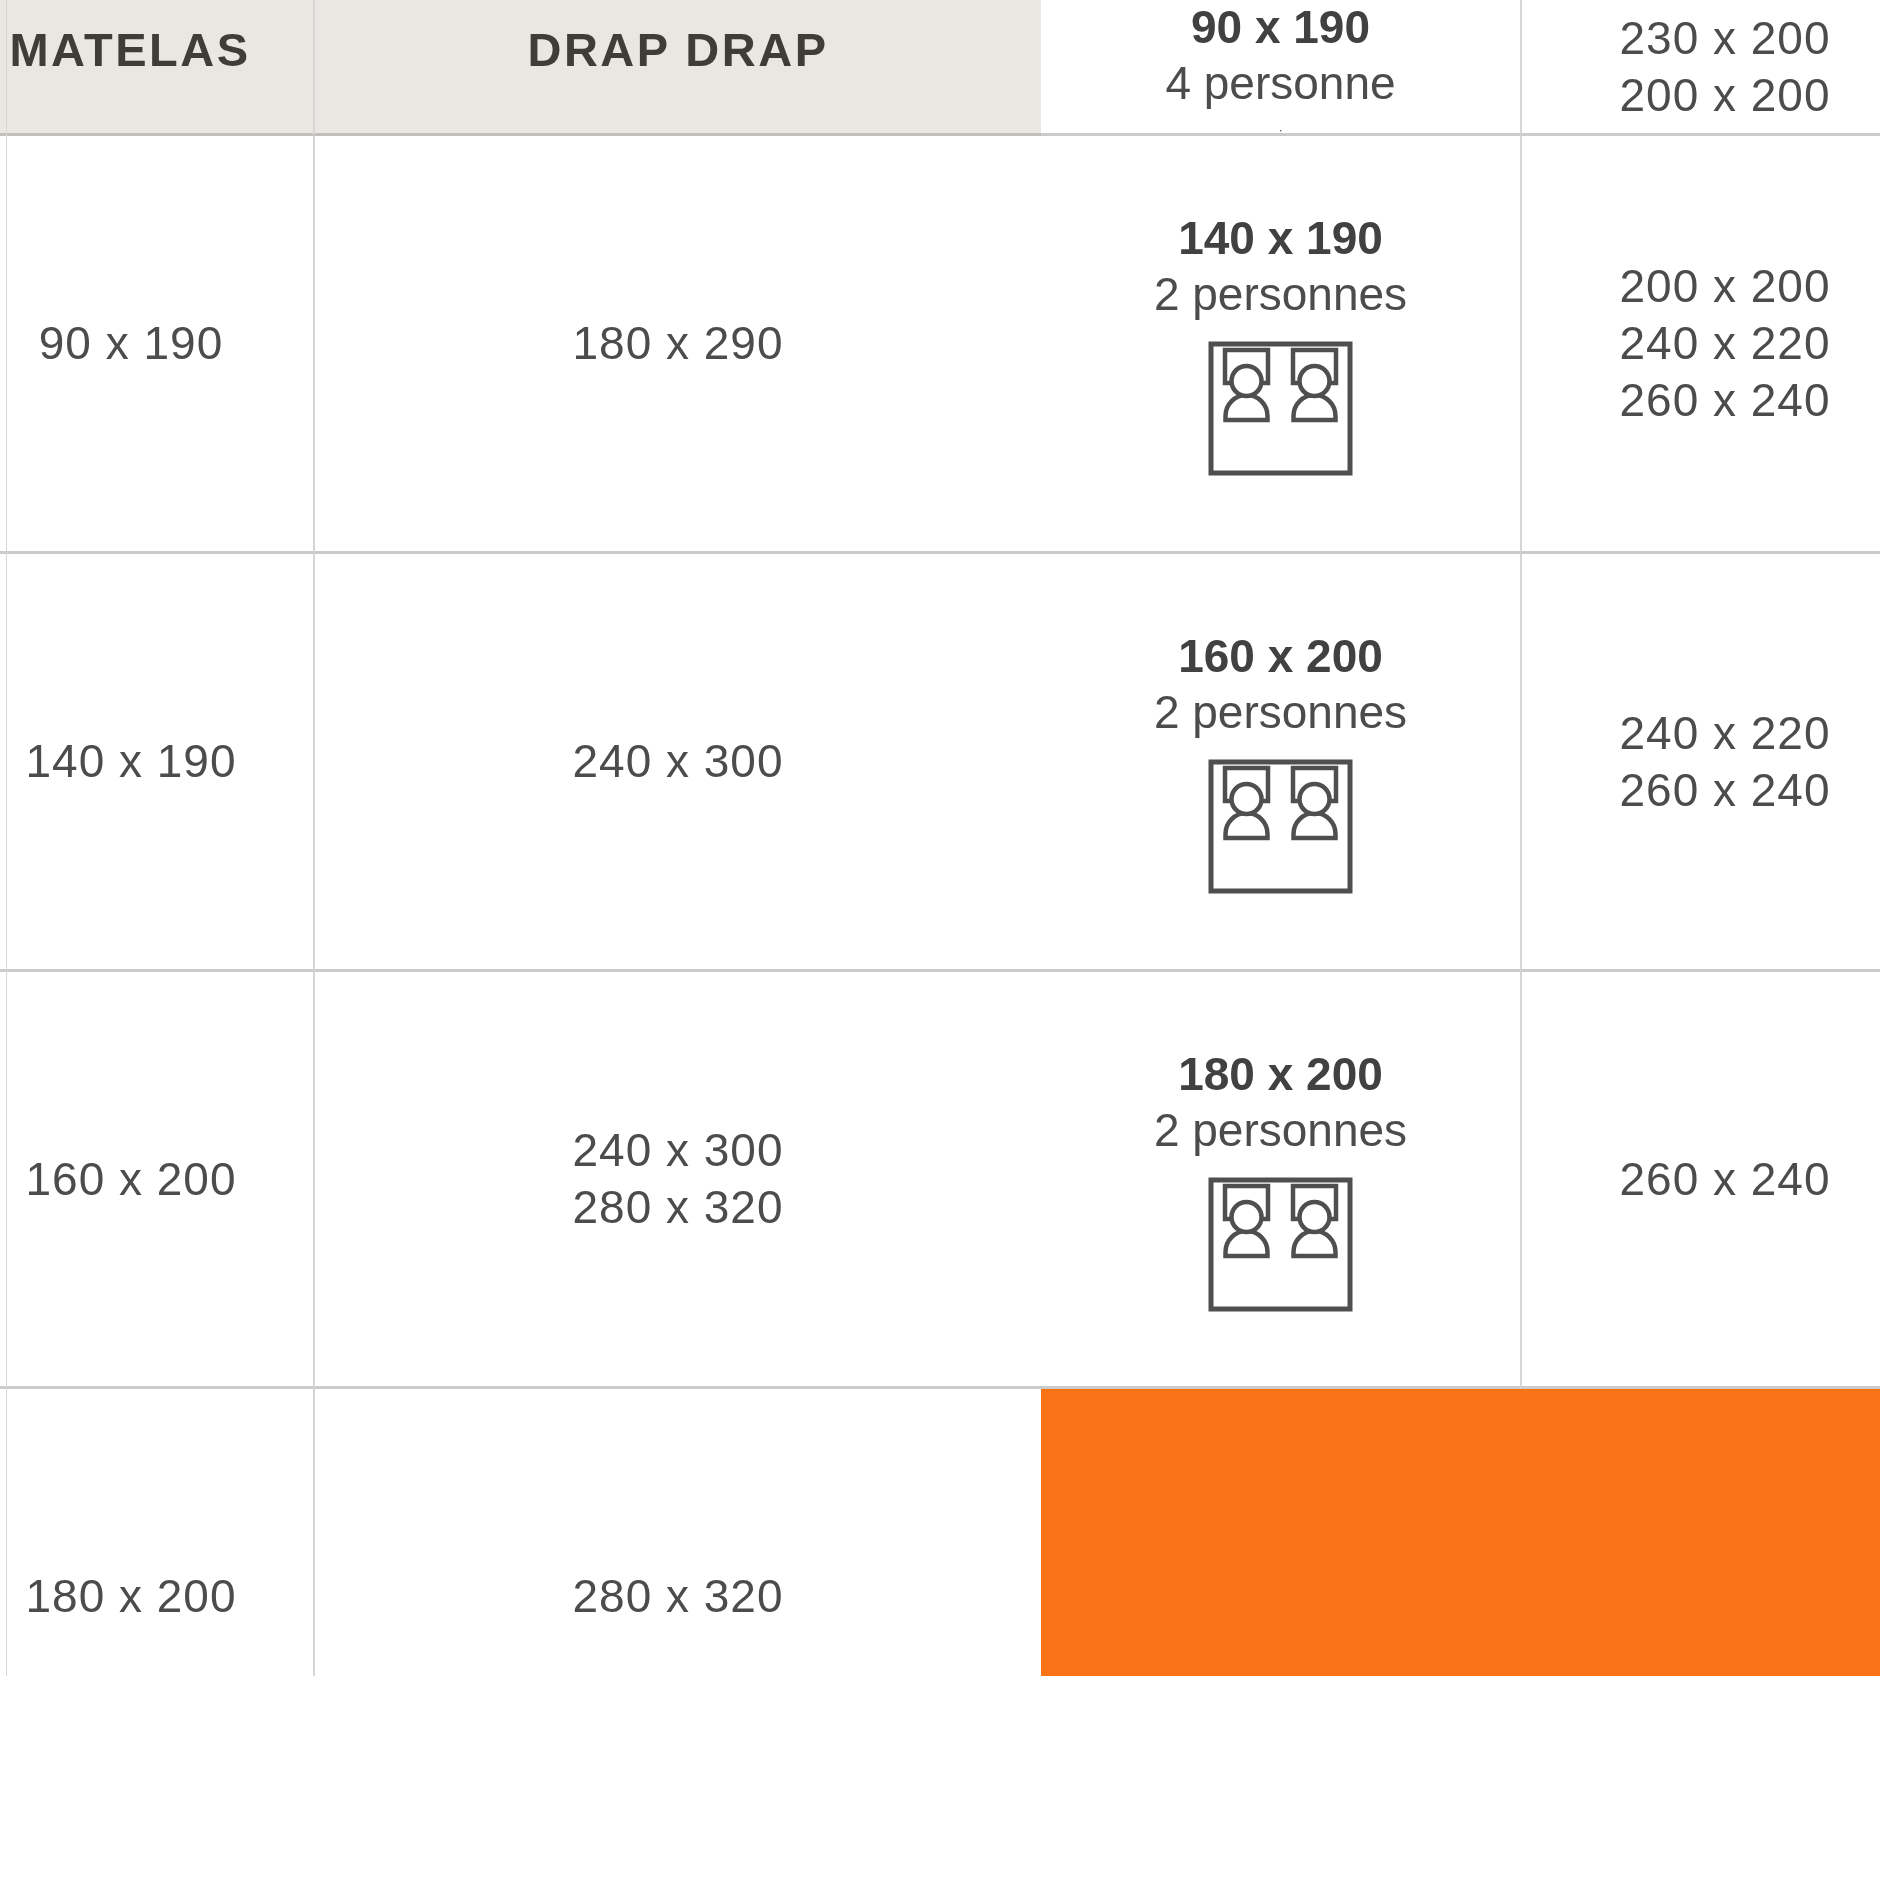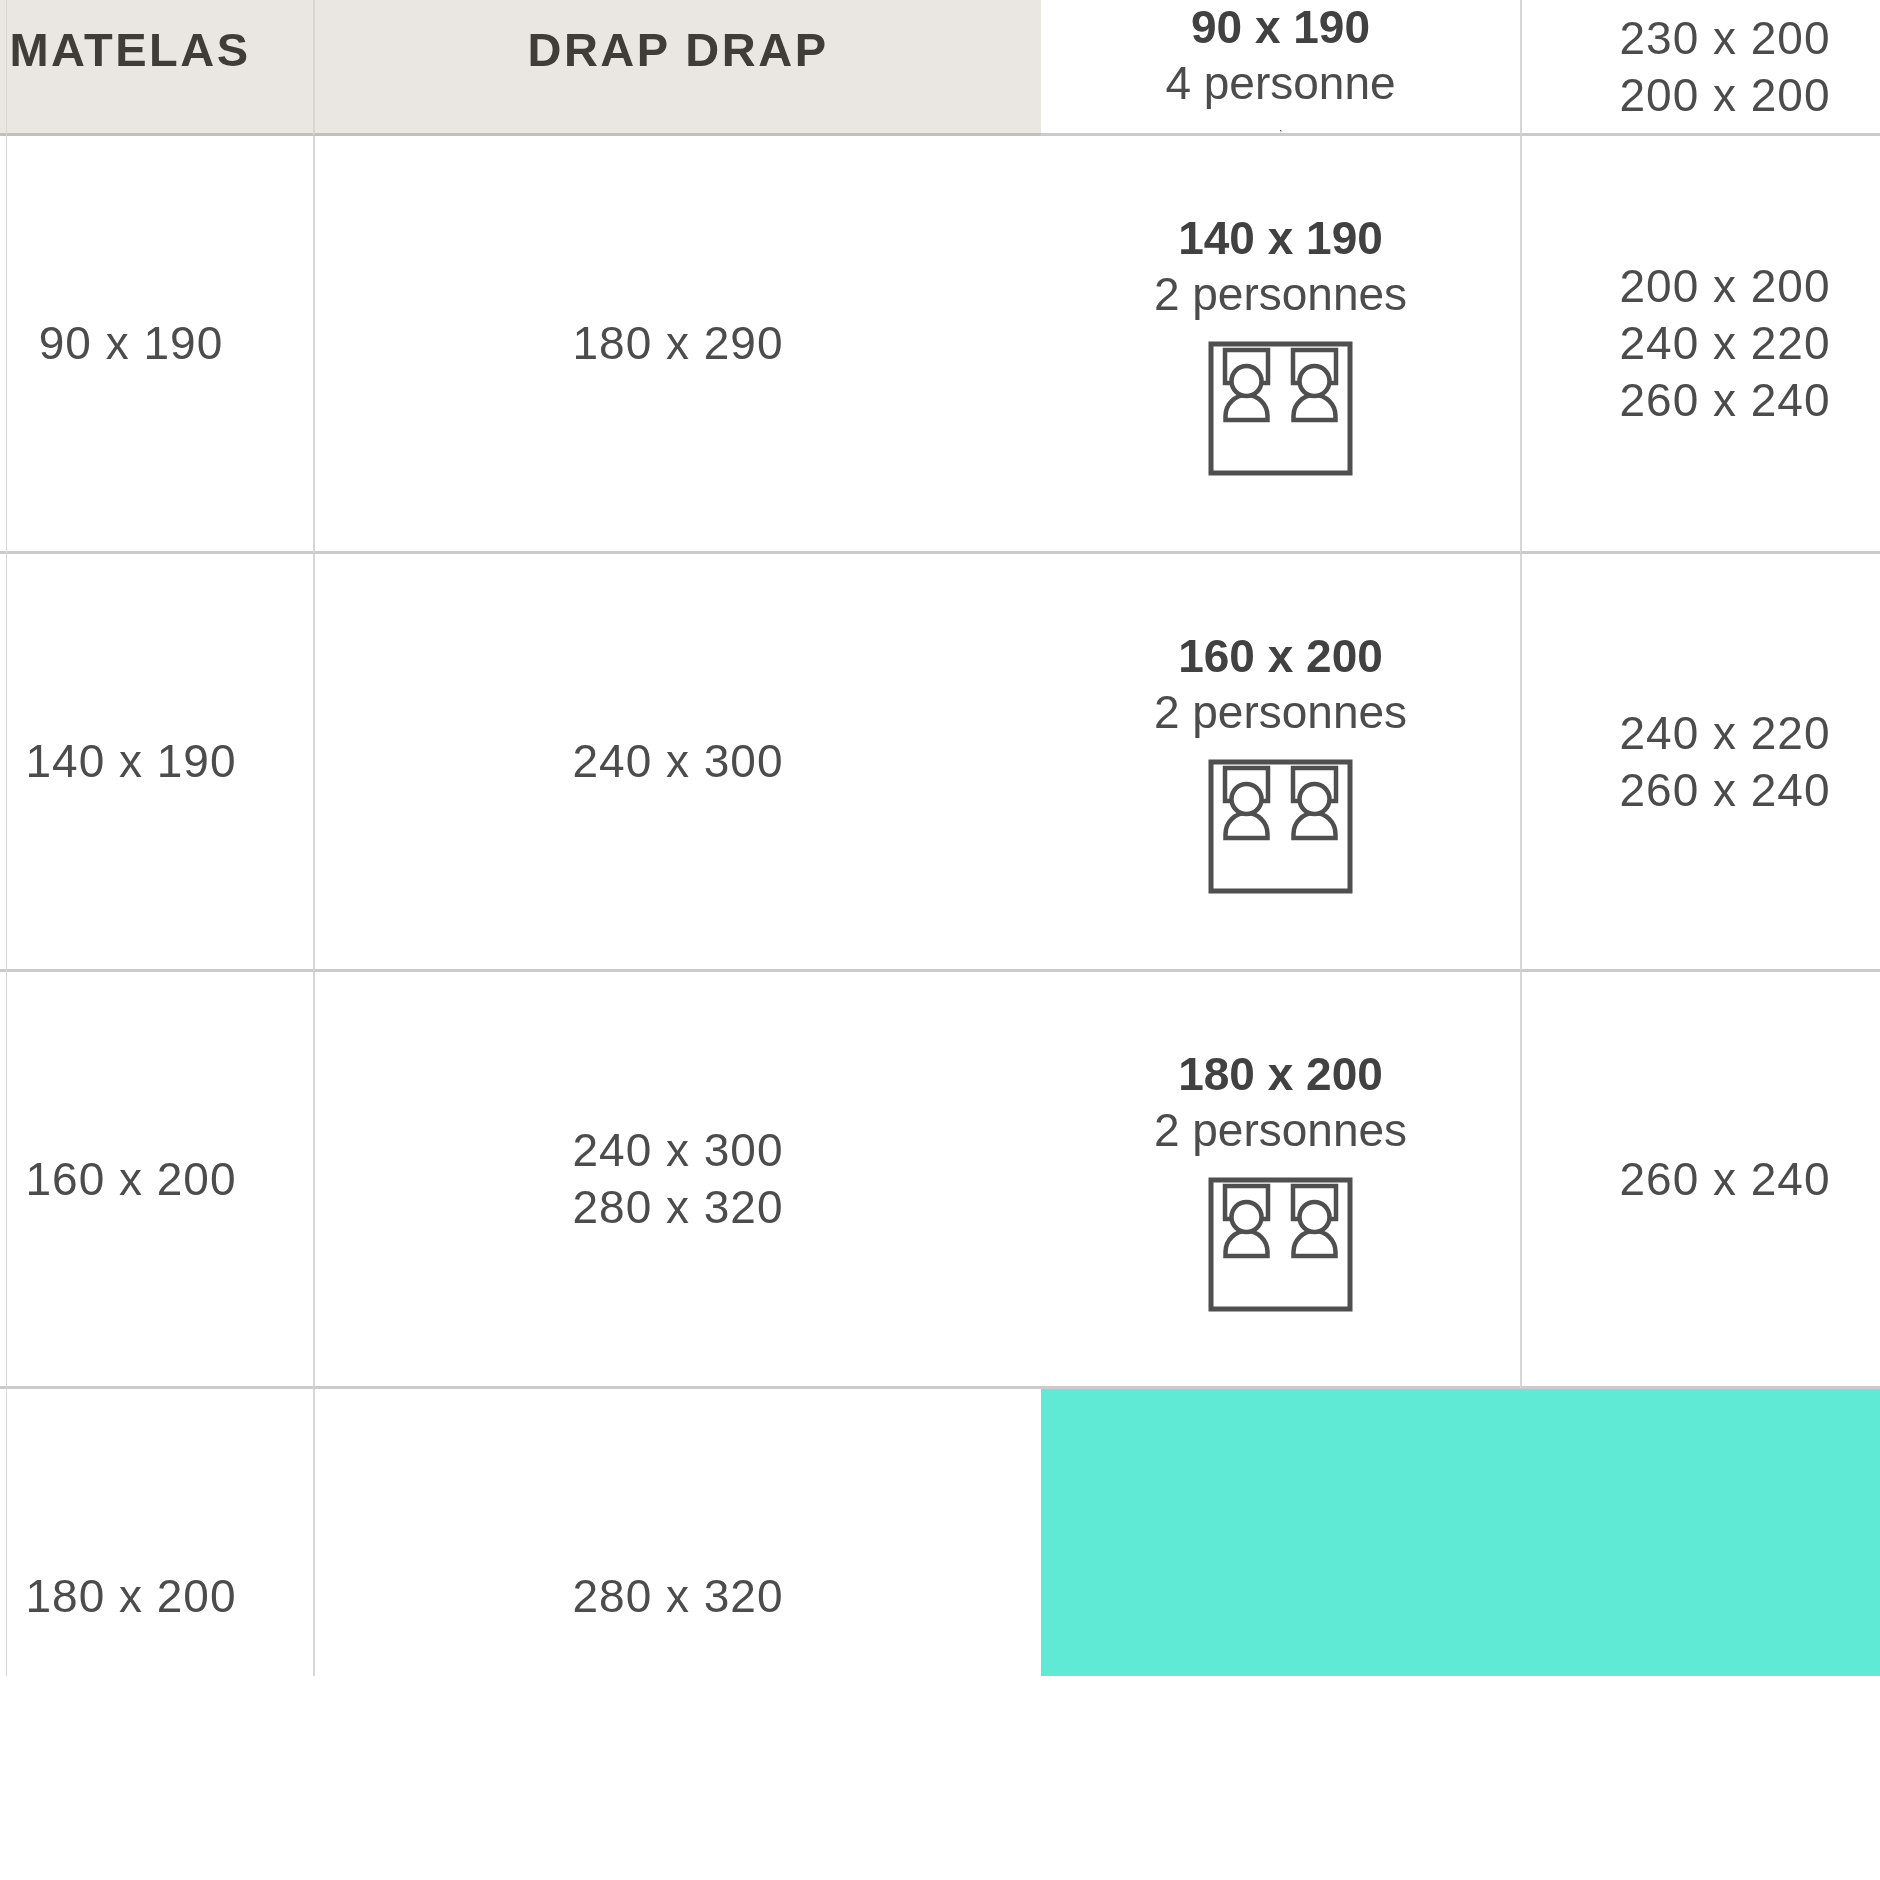--- a/index.html
+++ b/index.html
@@ -1,20 +1,20 @@
 <!DOCTYPE html>
 <html><head>
 <meta charset="utf-8">
 <style>
   html,body{margin:0;padding:0;background:#fff;}
   #page{
     position:relative;
     width:1880px;height:1676px;
     overflow:hidden;
-    background:#5eead4;
+    background:#f97316;
     font-family:"Liberation Sans", sans-serif;
     color:#4a4a4a;
   }
   #table-wrap{
     position:absolute;left:-53px;top:0;
     width:1981px;
     display:grid;
     grid-template-columns:366px 728px 479px 408px;
     grid-template-rows:136px 418px 418px 417px 417px;
   }

